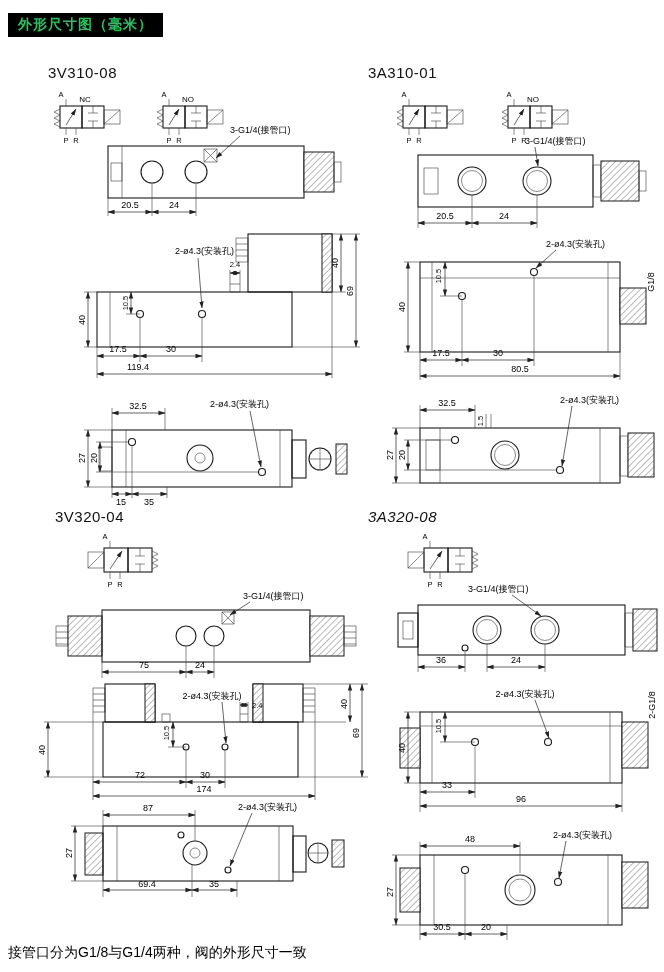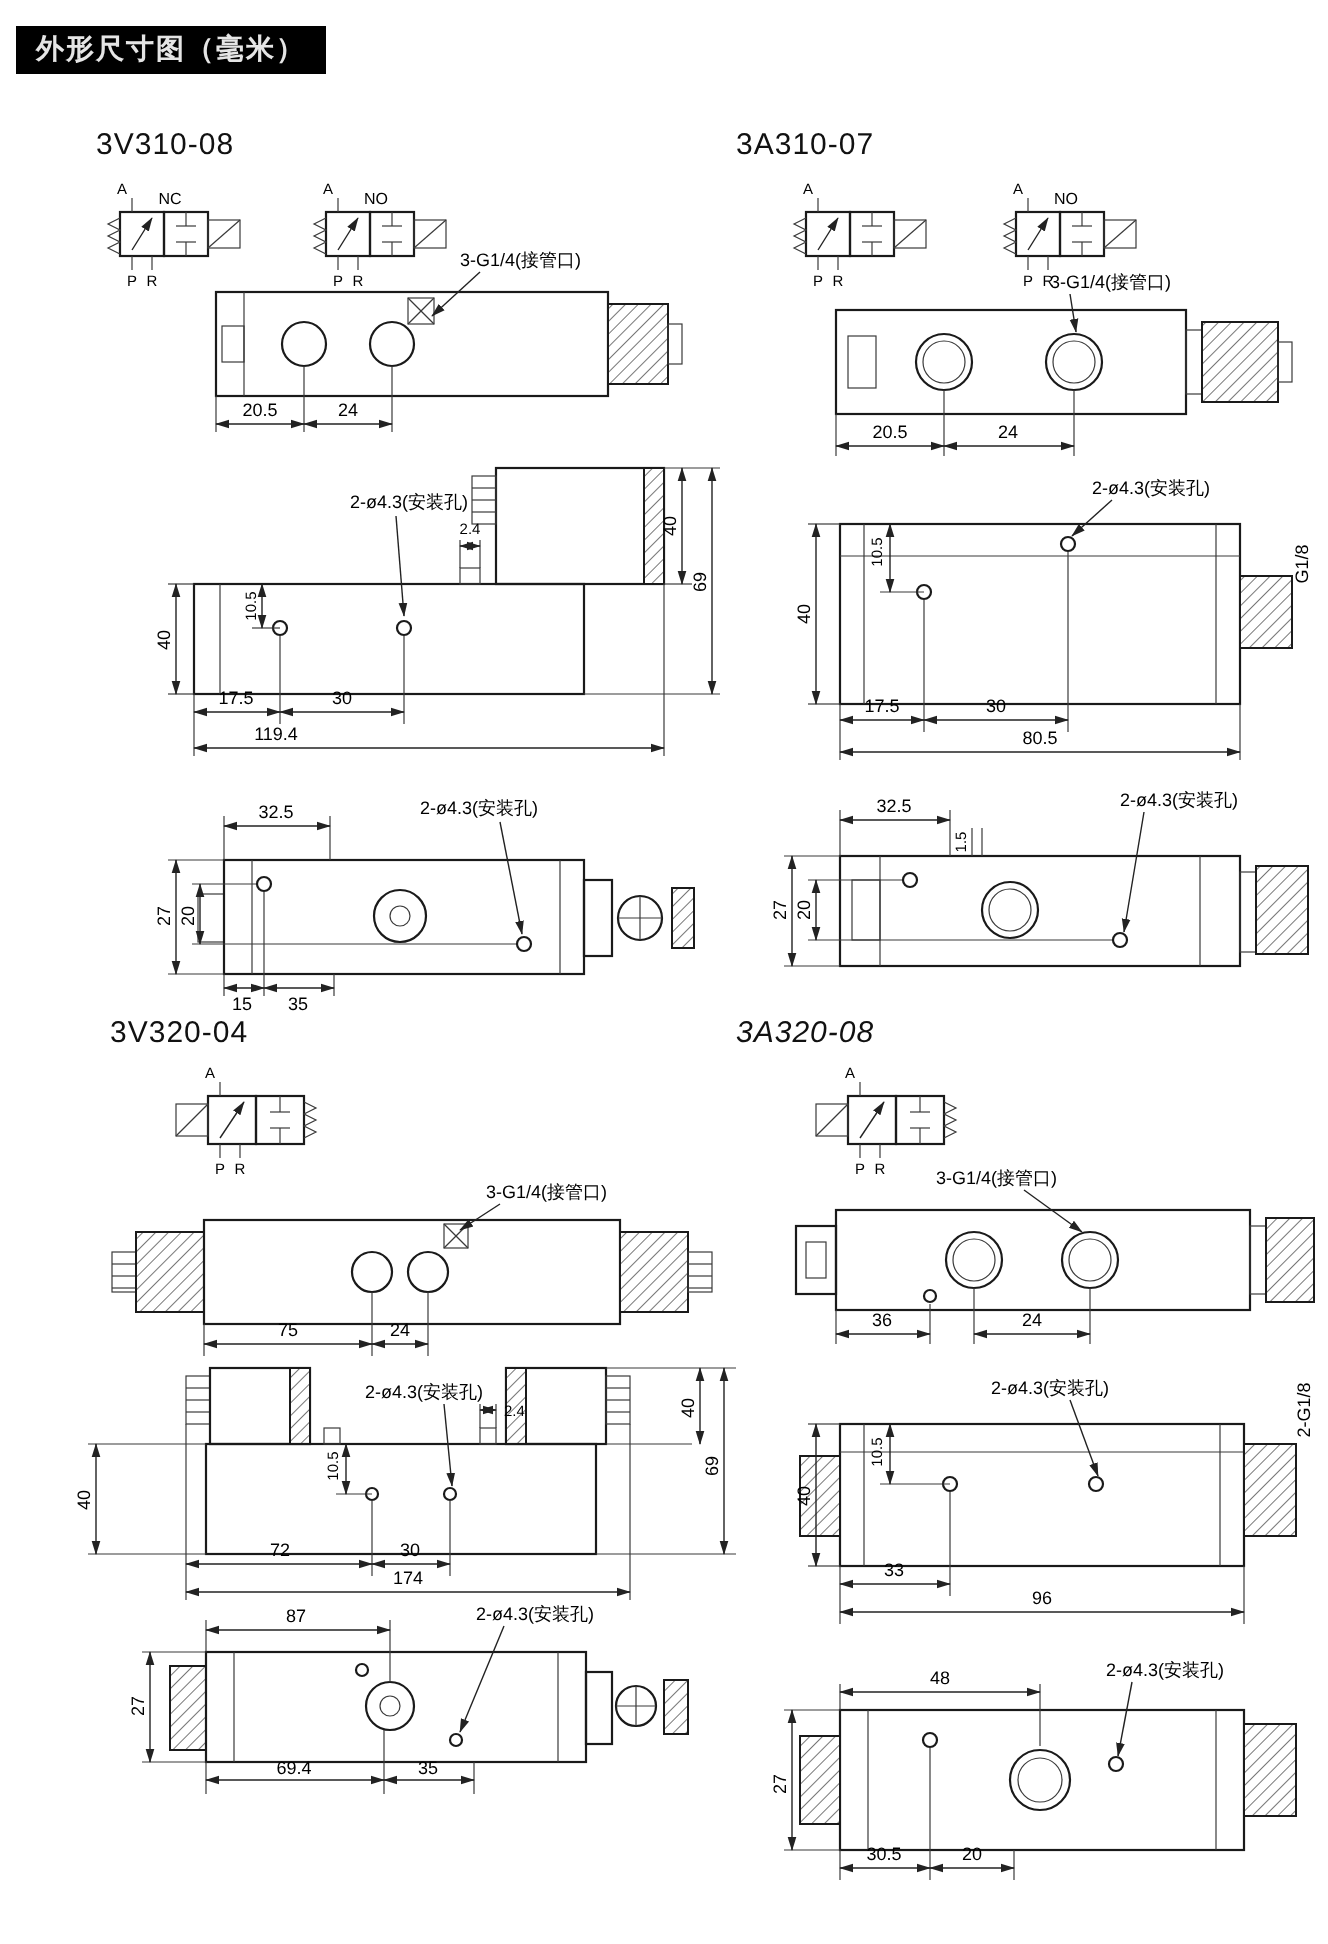--- a/index.html
+++ b/index.html
@@ -1,19 +1,19 @@
 <!DOCTYPE html>
 <html><head>
 <meta charset="utf-8">
 <style>
   * { margin:0; padding:0; box-sizing:border-box; }
   html,body { background:#e9e9e9; }
   .page { position:relative; width:664px; height:972px; background:#fff;
           font-family:"Liberation Sans", sans-serif; overflow:hidden; margin:0 auto; }
-  .hdr { position:absolute; left:8px; top:13px; background:#000; color:#e5e5e5;
+  .hdr { position:absolute; left:8px; top:13px; background:#000; color:#22c55e;
          font-size:14px; font-weight:bold; padding:3px 10px; letter-spacing:1px;text-align:center; }
   .model-title { position:absolute; font-size:15px; color:#111; letter-spacing:.5px; }
   #t-v310 { left:48px; top:64px; }
   #t-a310 { left:368px; top:64px; }
   #t-v320 { left:55px; top:508px; }
   #t-a320 { left:368px; top:508px;font-style:italic; }
   .footnote { position:absolute; left:8px; top:944px; font-size:14px; color:#000; }
   svg.canvas { position:absolute; left:0; top:0; }
   .body-line { stroke:#1a1a1a; stroke-width:1.1; fill:none; }
   .thin      { stroke:#3a3a3a; stroke-width:.6; fill:none; }
@@ -27,21 +27,21 @@
 </head>
 <body>
 
 <div class="page">
 
   <div class="hdr">
     <span>外形尺寸图（毫米）</span>
   </div>
 
   <div class="model-title" id="t-v310">3V310-08</div>
-  <div class="model-title" id="t-a310">3A310-07</div>
+  <div class="model-title" id="t-a310">3A310-01</div>
   <div class="model-title" id="t-v320">3V320-04</div>
   <div class="model-title" id="t-a320">3A320-08</div>
 
   <svg class="canvas" width="664" height="972" viewBox="0 0 664 972">
     <defs>
       <marker id="ar" viewBox="0 0 8 8" refX="7.5" refY="4" markerWidth="7" markerHeight="7" orient="auto-start-reverse" markerUnits="userSpaceOnUse">
         <path d="M8,4 L0,1.5 L0,6.5 Z" fill="#222"></path>
       </marker>
       <pattern id="hatch" width="4.5" height="4.5" patternUnits="userSpaceOnUse" patternTransform="rotate(45)">
         <rect width="4.5" height="4.5" fill="#fff"></rect>
@@ -531,13 +531,14 @@
       <line class="thin" x1="420" y1="925" x2="420" y2="940"></line>
       <line class="thin" x1="465" y1="874" x2="465" y2="940"></line>
       <line class="thin" x1="507" y1="925" x2="507" y2="940"></line>
       <line class="dim" x1="420" y1="934" x2="465" y2="934"></line>
       <text class="dt" x="442" y="930" text-anchor="middle">30.5</text>
       <line class="dim" x1="465" y1="934" x2="507" y2="934"></line>
       <text class="dt" x="486" y="930" text-anchor="middle">20</text>
     </g>
   </svg>
 
+  <div class="footnote">接管口分为G1/8与G1/4两种，阀的外形尺寸一致</div>
 </div>
 
 </body></html>

